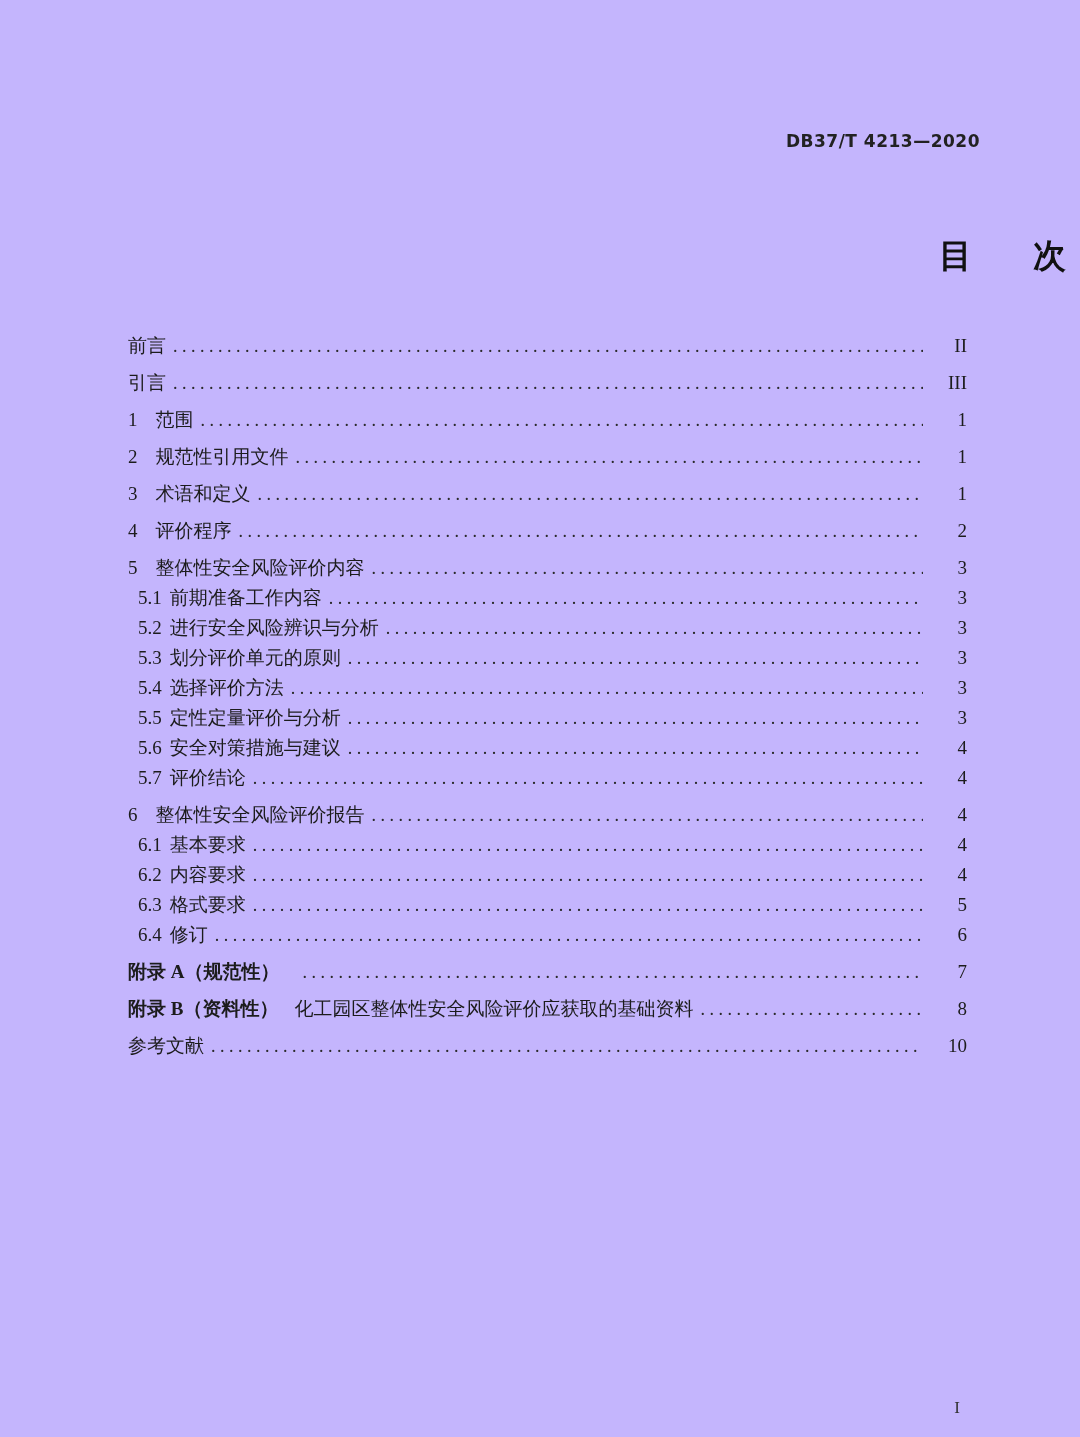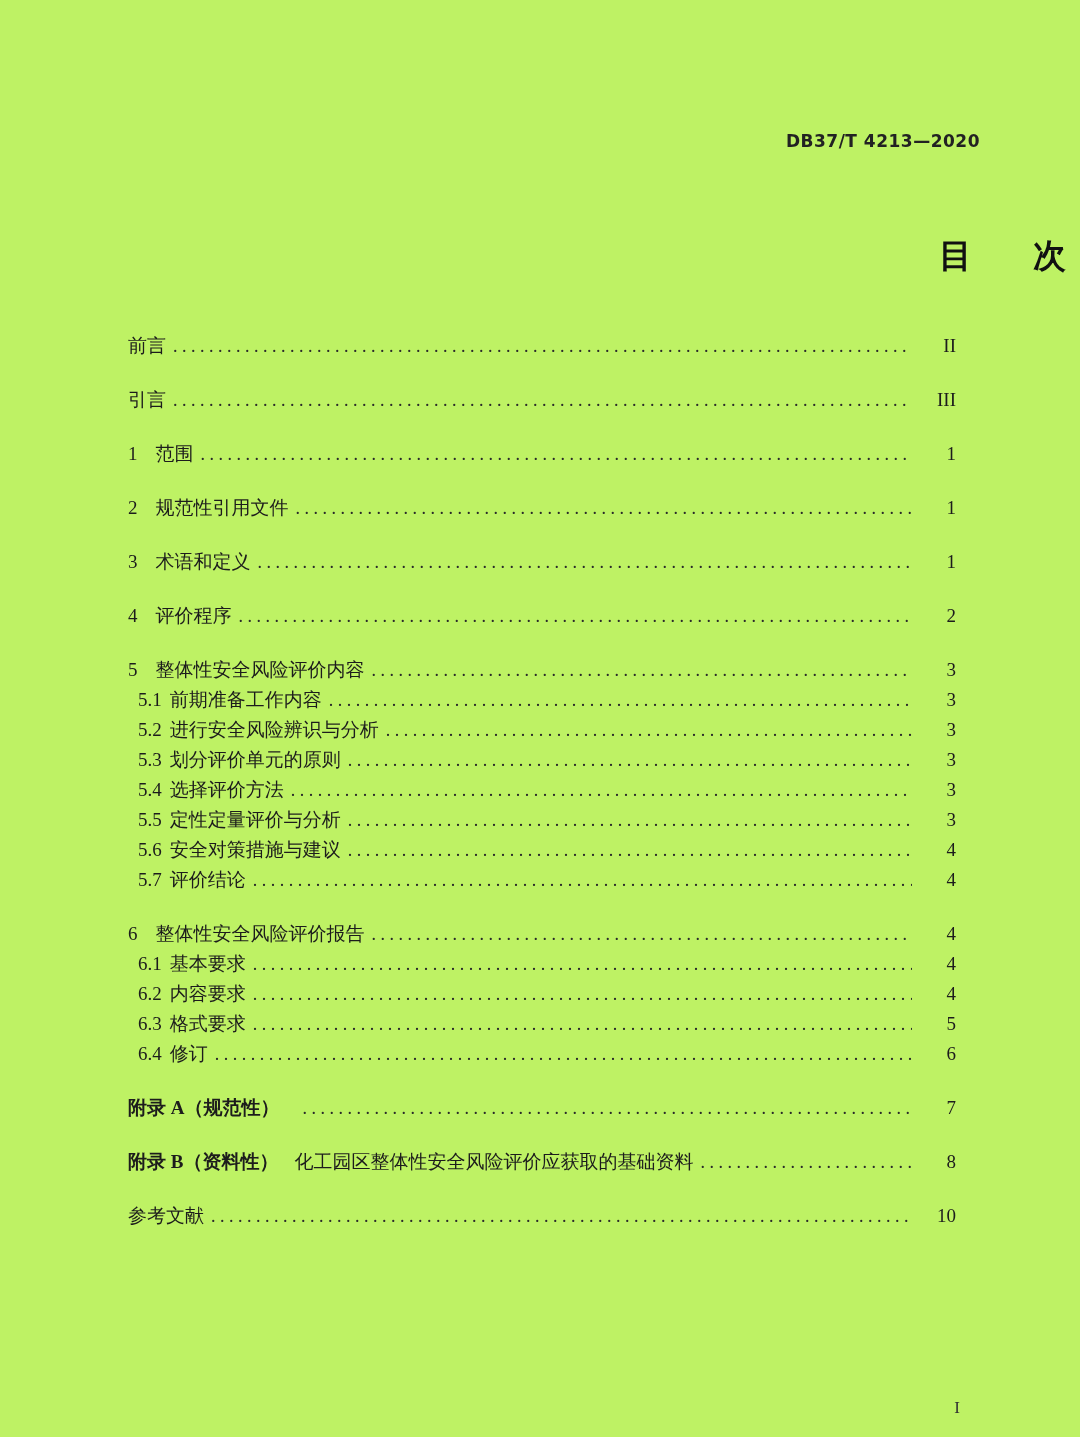--- a/index.html
+++ b/index.html
@@ -4,21 +4,21 @@
 <style>
   html, body {
     margin: 0;
     padding: 0;
     background: #ffffff;
   }
   .page {
     position: relative;
     width: 1080px;
     height: 1437px;
-    background: #bef264;
+    background: #c4b5fd;
     color: #1c1c1c;
     font-family: "Liberation Serif", "DejaVu Serif", serif;
     overflow: hidden;
   }
   .doc-header {
     position: absolute;
     top: 131px;
     right: 100px;
     font-family: "DejaVu Sans", "Liberation Sans", sans-serif;
     font-weight: 600;
@@ -37,30 +37,30 @@
     font-size: 33px;
     font-weight: bold;
     letter-spacing: 14px;
     color: #111111;
     white-space: pre;
   }
   .toc {
     position: absolute;
     top: 331px;
     left: 128px;
-    right: 124px;
+    right: 113px;
   }
   .toc-row {
     display: flex;
     align-items: baseline;
     font-size: 19px;
     line-height: 29px;
     white-space: nowrap;
   }
-  .toc-row.lvl0 { margin-top: 24px; }
+  .toc-row.lvl0 { margin-top: 7px; }
   .toc-row:first-child { margin-top: 0; }
   .toc-row.lvl1 { padding-left: 10px; }
   .toc-prefix { flex: 0 0 auto; }
   .toc-row.chapter  .toc-prefix { margin-right: 18px; }
   .toc-row.section  .toc-prefix { margin-right: 8px; }
   .toc-row.appendix .toc-prefix { margin-right: 16px; font-weight: bold; }
   .toc-label { flex: 0 0 auto; }
   .toc-dots {
     flex: 1 1 auto;
     overflow: hidden;

